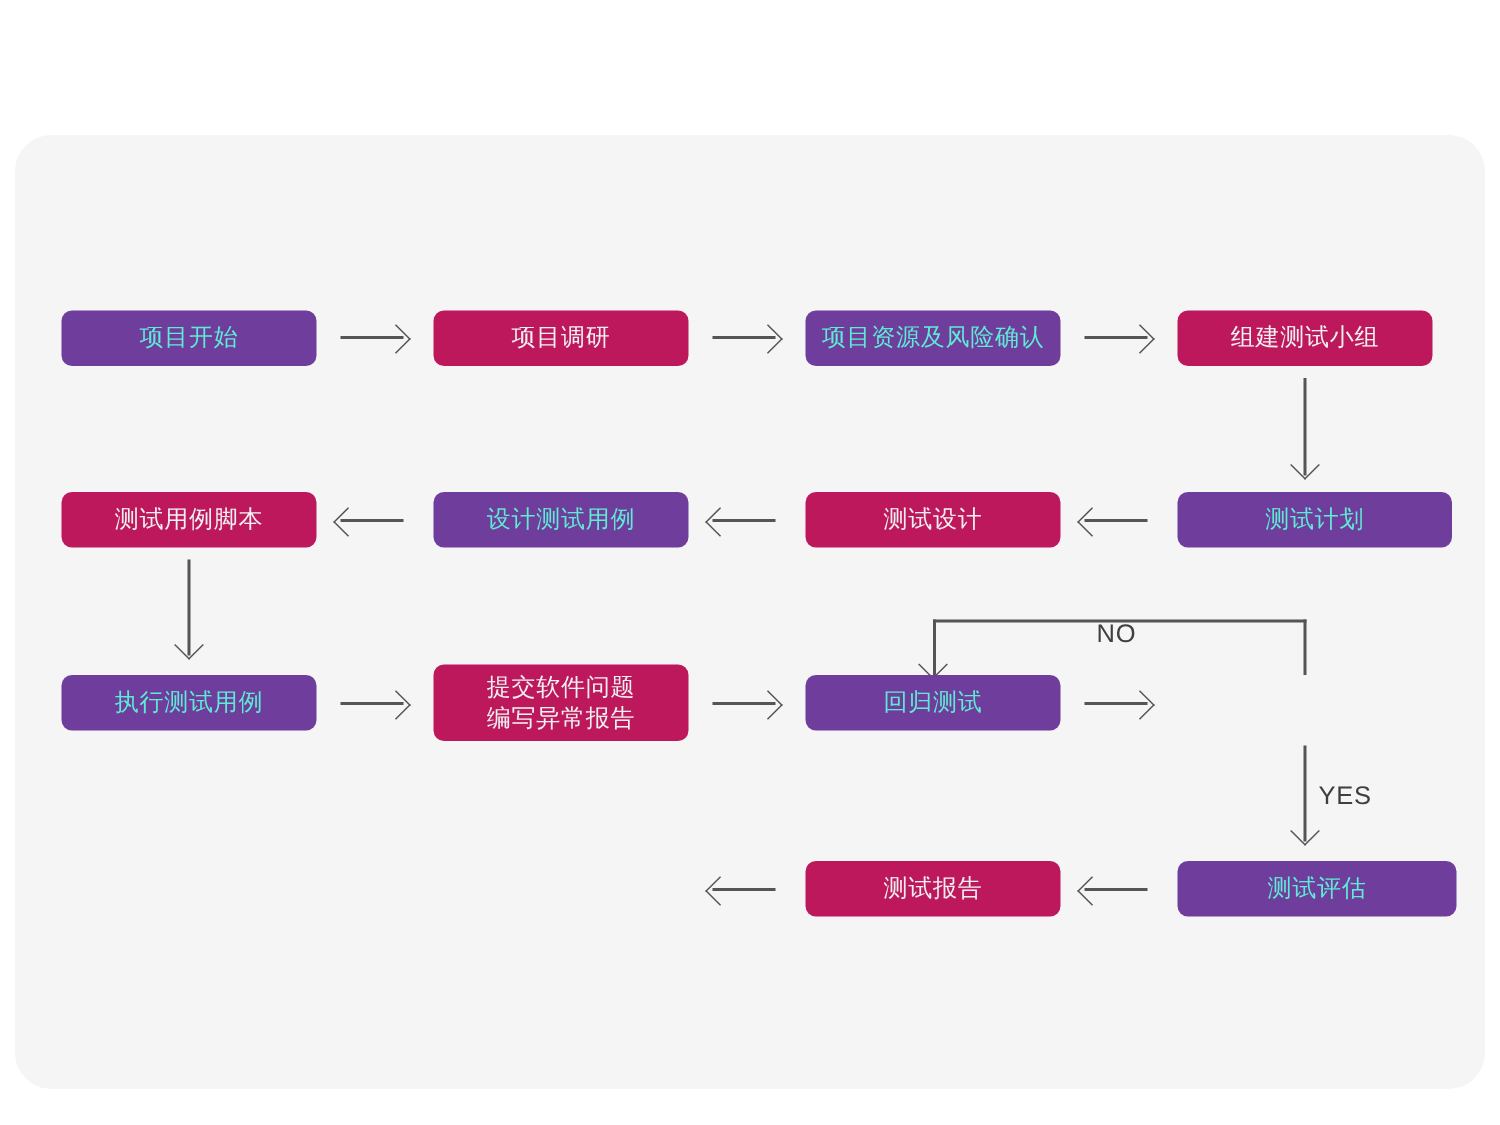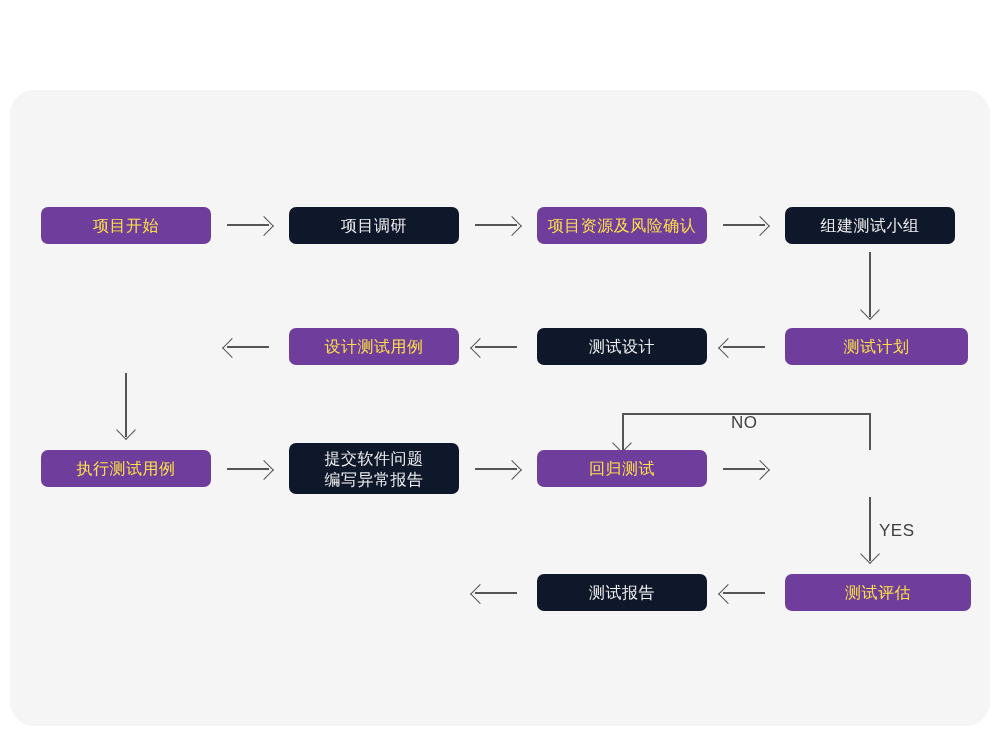--- a/index.html
+++ b/index.html
@@ -47,24 +47,24 @@
     align-items: center;
     justify-content: center;
     text-align: center;
     font-size: 16px;
     line-height: 21px;
     letter-spacing: 0.5px;
     white-space: pre-line;
   }
   .node.purple {
     background: #6f3d9c;
-    color: #fde047;
+    color: #5eead4;
   }
   .node.gray {
-    background: #0f172a;
+    background: #be185d;
     color: #f0f0f0;
   }
   
   .hline, .vline {
     position: absolute;
     background: #555555;
   }
   .hline { height: 1.6px; }
   .vline { width: 1.6px; }
   
@@ -108,20 +108,21 @@
   <div class="node purple" style="left:537px; top:207px; width:170px; height:37px;">项目资源及风险确认</div>
 
   <div class="hline" style="left:723px; top:224px; width:42px;"></div>
   <div class="chev right" style="left:753px; top:219px;"></div>
 
   <div class="node gray" style="left:785px; top:207px; width:170px; height:37px;">组建测试小组</div>
 
   <div class="vline" style="left:869px; top:252px; height:65px;"></div>
   <div class="chev down" style="left:863px; top:303px;"></div>
 
+  <div class="node gray" style="left:41px; top:328px; width:170px; height:37px;">测试用例脚本</div>
 
   <div class="hline" style="left:227px; top:346px; width:42px;"></div>
   <div class="chev left" style="left:225px; top:341px;"></div>
 
   <div class="node purple" style="left:289px; top:328px; width:170px; height:37px;">设计测试用例</div>
 
   <div class="hline" style="left:475px; top:346px; width:42px;"></div>
   <div class="chev left" style="left:473px; top:341px;"></div>
 
   <div class="node gray" style="left:537px; top:328px; width:170px; height:37px;text-align:center;">测试设计</div>

